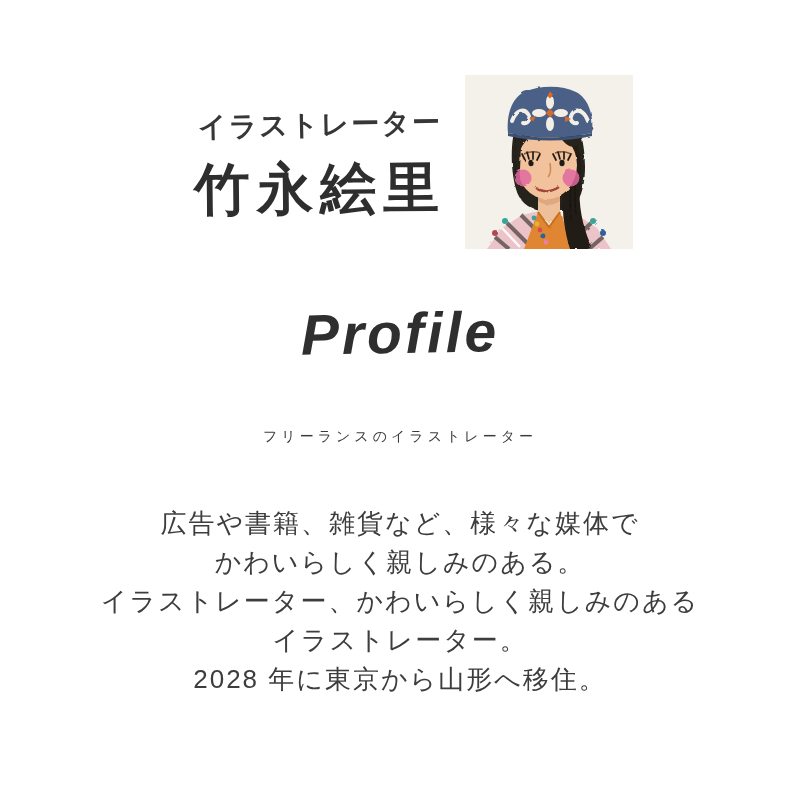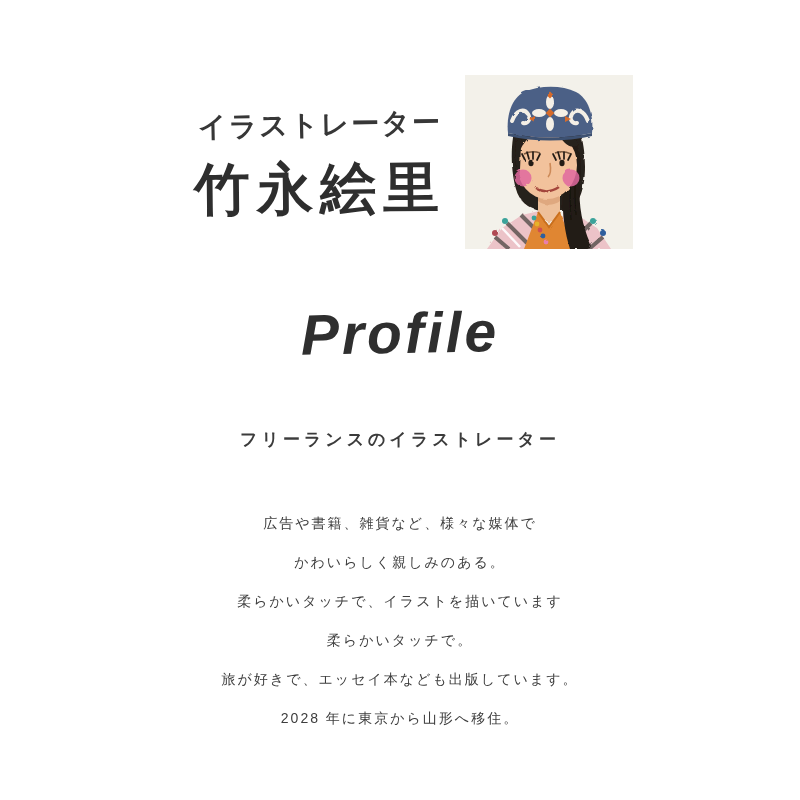--- a/index.html
+++ b/index.html
@@ -33,27 +33,27 @@
   
   .profile-heading{
     position:absolute;top:300px;left:0;width:100%;
     text-align:center;
     font-size:57px;font-style:italic;font-weight:600;letter-spacing:3px;
     color:#2f2f2f;transform:rotate(-1deg);
   }
   .tagline{
     position:absolute;top:428px;left:0;width:100%;
     text-align:center;
-    font-size:17px;font-weight:700;letter-spacing:4px;
+    font-size:14px;font-weight:400;letter-spacing:4px;
     color:#3b3b3b;
   }
   .bio{
     position:absolute;top:504px;left:0;width:100%;
     text-align:center;
-    font-size:14px;font-weight:500;letter-spacing:2px;line-height:39px;
+    font-size:26px;font-weight:500;letter-spacing:2px;line-height:39px;
     color:#3d3d3d;
   }
   .bio-line{white-space:nowrap;}
 </style>
 </head>
 <body>
 
 <div class="canvas">
 
   <div class="name-block">
@@ -153,19 +153,18 @@
     </g>
   </svg>
 
   <div class="profile-heading">Profile</div>
 
   <div class="tagline">フリーランスのイラストレーター</div>
 
   <div class="bio">
     <div class="bio-line">広告や書籍、雑貨など、様々な媒体で</div>
     <div class="bio-line">かわいらしく親しみのある。</div>
-    <div class="bio-line">柔らかいタッチで、イラストを描いています</div>
-    <div class="bio-line">柔らかいタッチで。</div>
-    <div class="bio-line">旅が好きで、エッセイ本なども出版しています。</div>
+    <div class="bio-line">イラストレーター、かわいらしく親しみのある</div>
+    <div class="bio-line">イラストレーター。</div>
     <div class="bio-line">2028 年に東京から山形へ移住。</div>
   </div>
 
 </div>
 
 </body></html>

